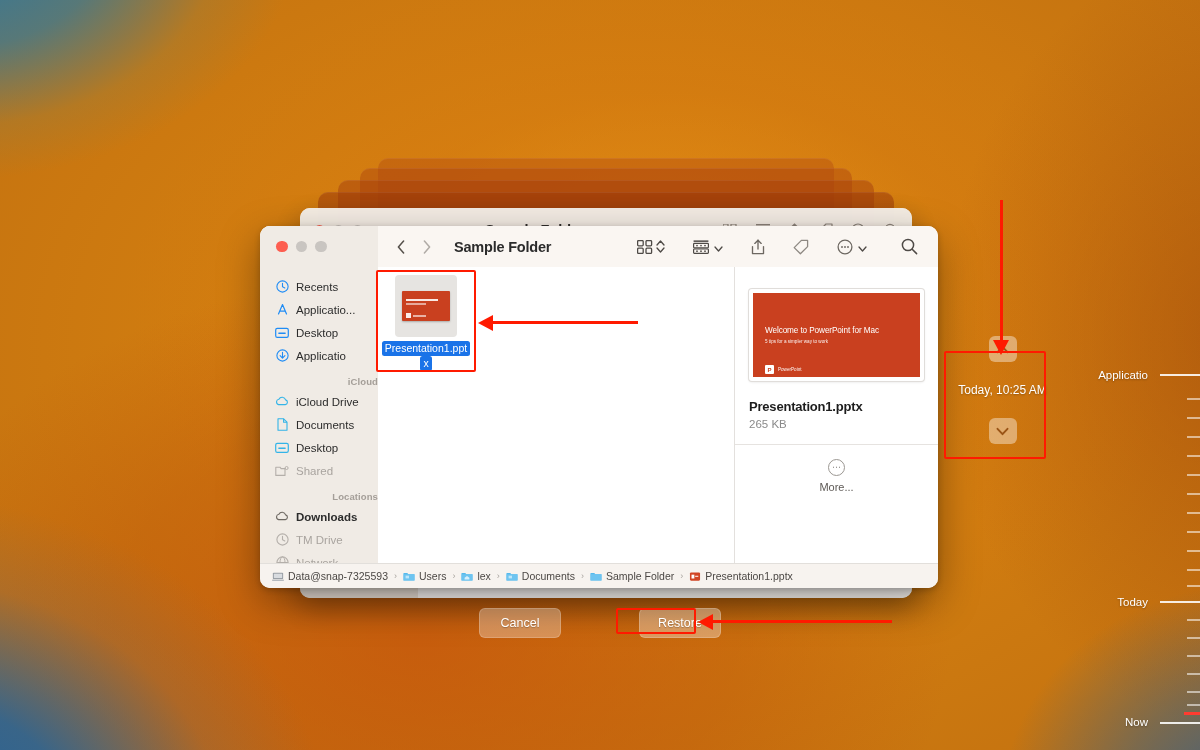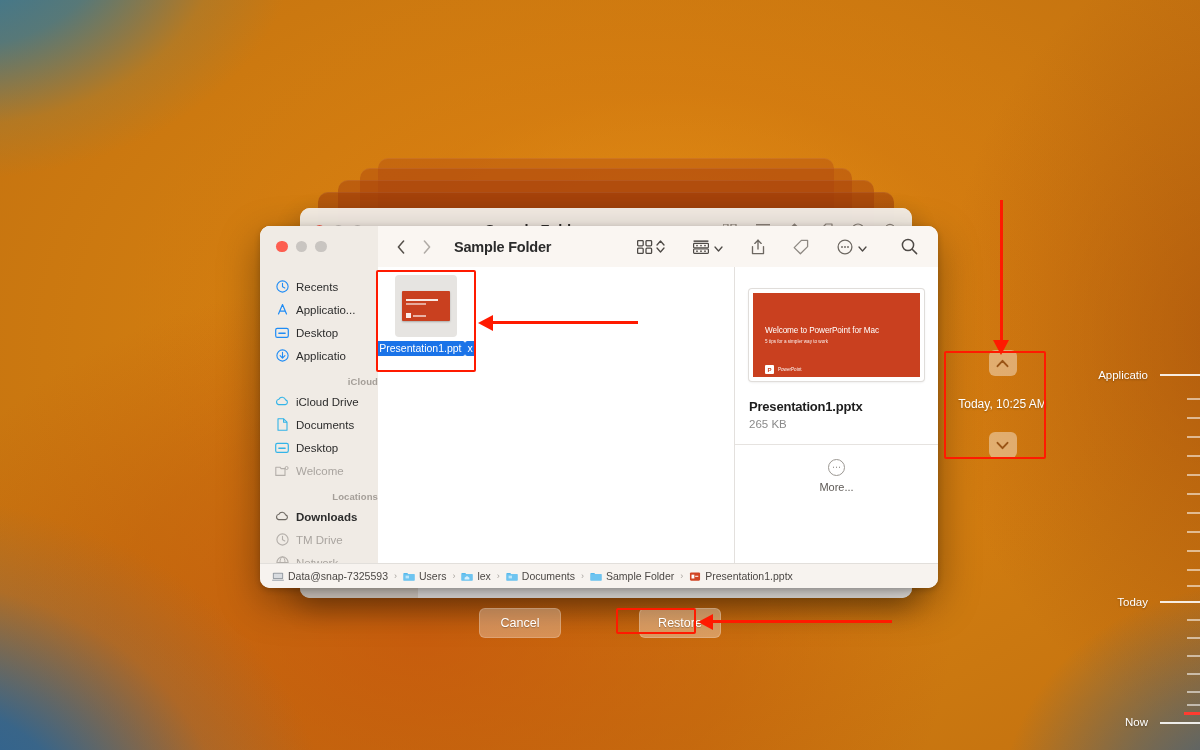--- a/index.html
+++ b/index.html
@@ -148,21 +148,21 @@
   .slide-mini {
     width:48px; height:30px; background:#c9401f; border-radius:1px;
     box-shadow:0 1px 2px rgba(0,0,0,0.25);
     position:relative; overflow:hidden;
   }
   .slide-mini .l1 { position:absolute; left:4px; top:8px; width:32px; height:2px; background:rgba(255,255,255,0.88); }
   .slide-mini .l2 { position:absolute; left:4px; top:12px; width:20px; height:1.5px; background:rgba(255,255,255,0.55); }
   .slide-mini .l3 { position:absolute; left:4px; top:22px; width:5px; height:5px; background:rgba(255,255,255,0.9); }
   .slide-mini .l4 { position:absolute; left:11px; top:23.5px; width:13px; height:2px; background:rgba(255,255,255,0.6); }
   .fname {
-    margin-top:4px; display:flex; flex-direction:row; align-items:flex-end; gap:0;
+    margin-top:4px; display:flex; flex-direction:column; align-items:center; gap:0;
   }
   .fname span {
     background:#1a73e8; color:#fff; font-size:10.5px; line-height:13px;
     padding:1px 3px; border-radius:2.5px; white-space:nowrap;
   }
 
   
   .preview {
     width:203px; flex:0 0 203px; background:#ffffff;
     display:flex; flex-direction:column;
@@ -240,21 +240,21 @@
   .tick.minor { width:13px; }
   .tick.now-red { width:16px; background:#ff3b30; height:2.5px; }
   .tl-label {
     position:absolute; right:52px; color:#ffffff; font-size:11.5px;
     text-shadow:0 1px 2px rgba(0,0,0,0.30); white-space:nowrap;
     transform:translateY(-50%);
   }
 
   
   #tmnav {
-    position:absolute; left:946px; top:350px; width:113px; height:108px;
+    position:absolute; left:946px; top:336px; width:113px; height:108px;
     display:flex; flex-direction:column; align-items:center; justify-content:space-between;
   }
   .tm-arrow {
     width:28px; height:26px; border-radius:6px;
     background:rgba(255,255,255,0.40);
     display:flex; align-items:center; justify-content:center;
     color:#8a4a12; font-size:13px; font-weight:700;
   }
   .tm-date {
     color:#ffffff; font-size:12px; text-shadow:0 1px 2px rgba(0,0,0,0.28);
@@ -500,21 +500,21 @@
         <span class="lbl">Desktop</span>
       </div>
 
       <div class="sb-item dim">
         <span class="sb-ico">
           <svg width="14" height="12" viewBox="0 0 14 12">
               <path d="M0.8 10.4 L0.8 2.2 L5 2.2 L6.1 3.6 L10 3.6 L10 10.4 Z" fill="none" stroke="#b4afaa" stroke-width="1.1" stroke-linejoin="round"></path>
               <circle cx="11.6" cy="3" r="1.5" fill="none" stroke="#b4afaa" stroke-width="1"></circle>
             </svg>
         </span>
-        <span class="lbl">Welcome</span>
+        <span class="lbl">Shared</span>
       </div>
 
       <div class="sb-head">Locations</div>
 
       <div class="sb-item bold">
         <span class="sb-ico">
           <svg width="14" height="11" viewBox="0 0 14 11">
               <path d="M3.6 8.6 A2.7 2.7 0 0 1 3.9 3.3 A3.6 3.6 0 0 1 10.6 3.9 A2.4 2.4 0 0 1 10.4 8.6 Z" fill="none" stroke="#6d6862" stroke-width="1.1" stroke-linejoin="round"></path>
             </svg>
         </span>

